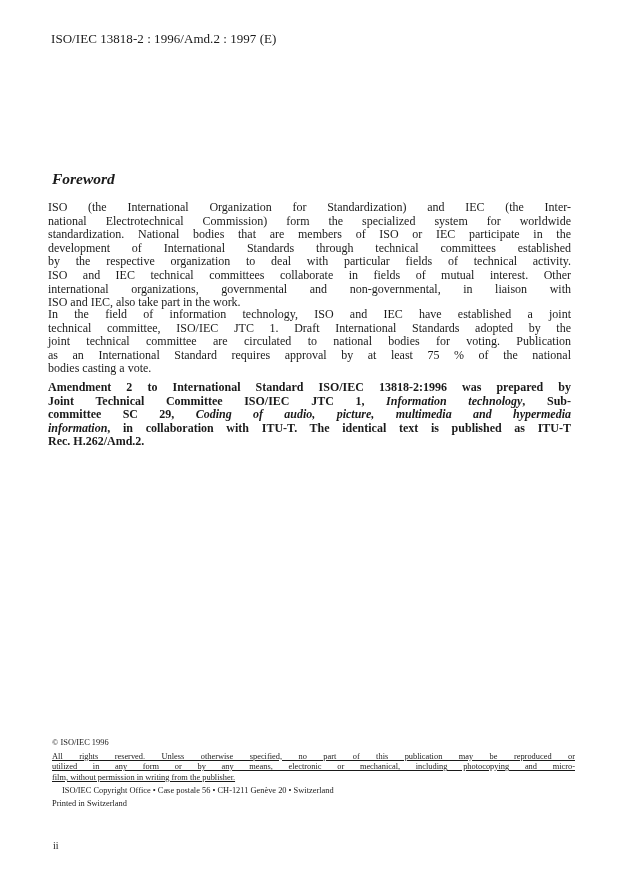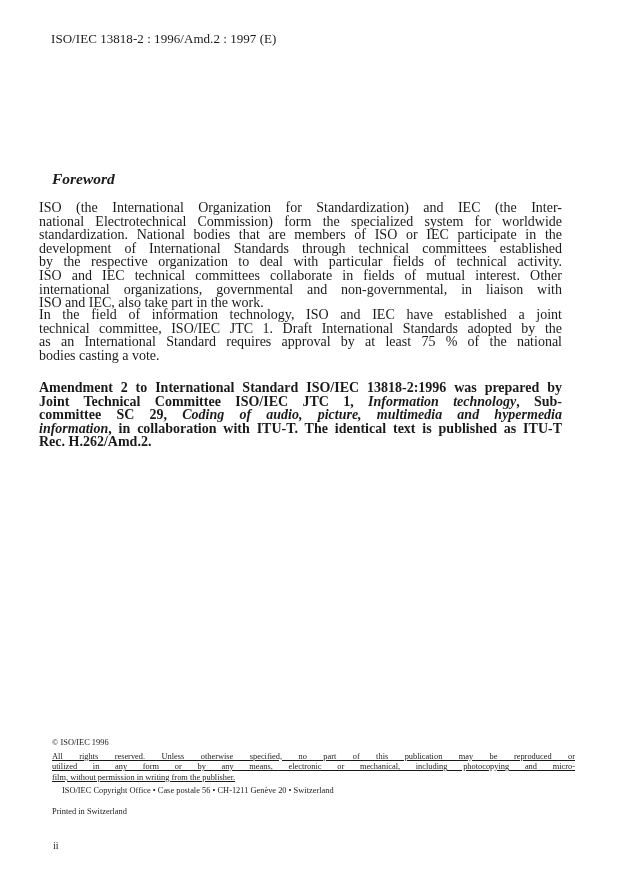--- a/index.html
+++ b/index.html
@@ -27,23 +27,23 @@
       position: absolute;
       left: 52px;
       top: 170px;
       font-size: 15.5px;
       font-weight: bold;
       margin: 0;
       font-style: italic;
     }
     .para {
       position: absolute;
-      left: 39px;
+      left: 48px;
       width: 523px;
-      font-size: 14px;
+      font-size: 12px;
       line-height: 13.6px;
       text-align: justify;
       margin: 0;
     }
     .p1 { top: 201px; }
     .p2 { top: 308px; }
     .p3 { top: 381px; font-weight: bold; }
     .para .line {
       display: block;
       text-align: justify;
@@ -72,21 +72,21 @@
       text-align-last: justify;
       white-space: nowrap;
       text-decoration: underline;
     }
     .copy-line.last { text-align-last: left; }
     .office {
       display: block;
       padding-left: 10px;
       margin-top: 3px;
     }
-    .printed { display: block; margin-top: 10px; font-family: Liberation Serif, serif; }
+    .printed { display: block; margin-top: 2px; font-family: Liberation Serif, serif; }
     .page-num {
       position: absolute;
       left: 53px;
       top: 840px;
       font-size: 10px;
     }
   </style>
 </head>
 <body>
 
@@ -101,20 +101,21 @@
   <span class="line">development of International Standards through technical committees established</span>
   <span class="line">by the respective organization to deal with particular fields of technical activity.</span>
   <span class="line">ISO and IEC technical committees collaborate in fields of mutual interest. Other</span>
   <span class="line">international organizations, governmental and non-governmental, in liaison with</span>
   <span class="line last">ISO and IEC, also take part in the work.</span>
 </div>
 
 <div class="para p2">
   <span class="line">In the field of information technology, ISO and IEC have established a joint</span>
   <span class="line">technical committee, ISO/IEC JTC 1. Draft International Standards adopted by the</span>
+  <span class="line">joint technical committee are circulated to national bodies for voting. Publication</span>
   <span class="line">as an International Standard requires approval by at least 75 % of the national</span>
   <span class="line last">bodies casting a vote.</span>
 </div>
 
 <div class="para p3">
   <span class="line">Amendment 2 to International Standard ISO/IEC 13818-2:1996 was prepared by</span>
   <span class="line"><span>Joint Technical Committee ISO/IEC JTC 1, </span><em>Information technology</em><span>, Sub-</span></span>
   <span class="line"><span>committee SC 29, </span><em>Coding of audio, picture, multimedia and hypermedia</em></span>
   <span class="line"><em>information</em><span>, in collaboration with ITU-T. The identical text is published as ITU-T</span></span>
   <span class="line last">Rec. H.262/Amd.2.</span>

